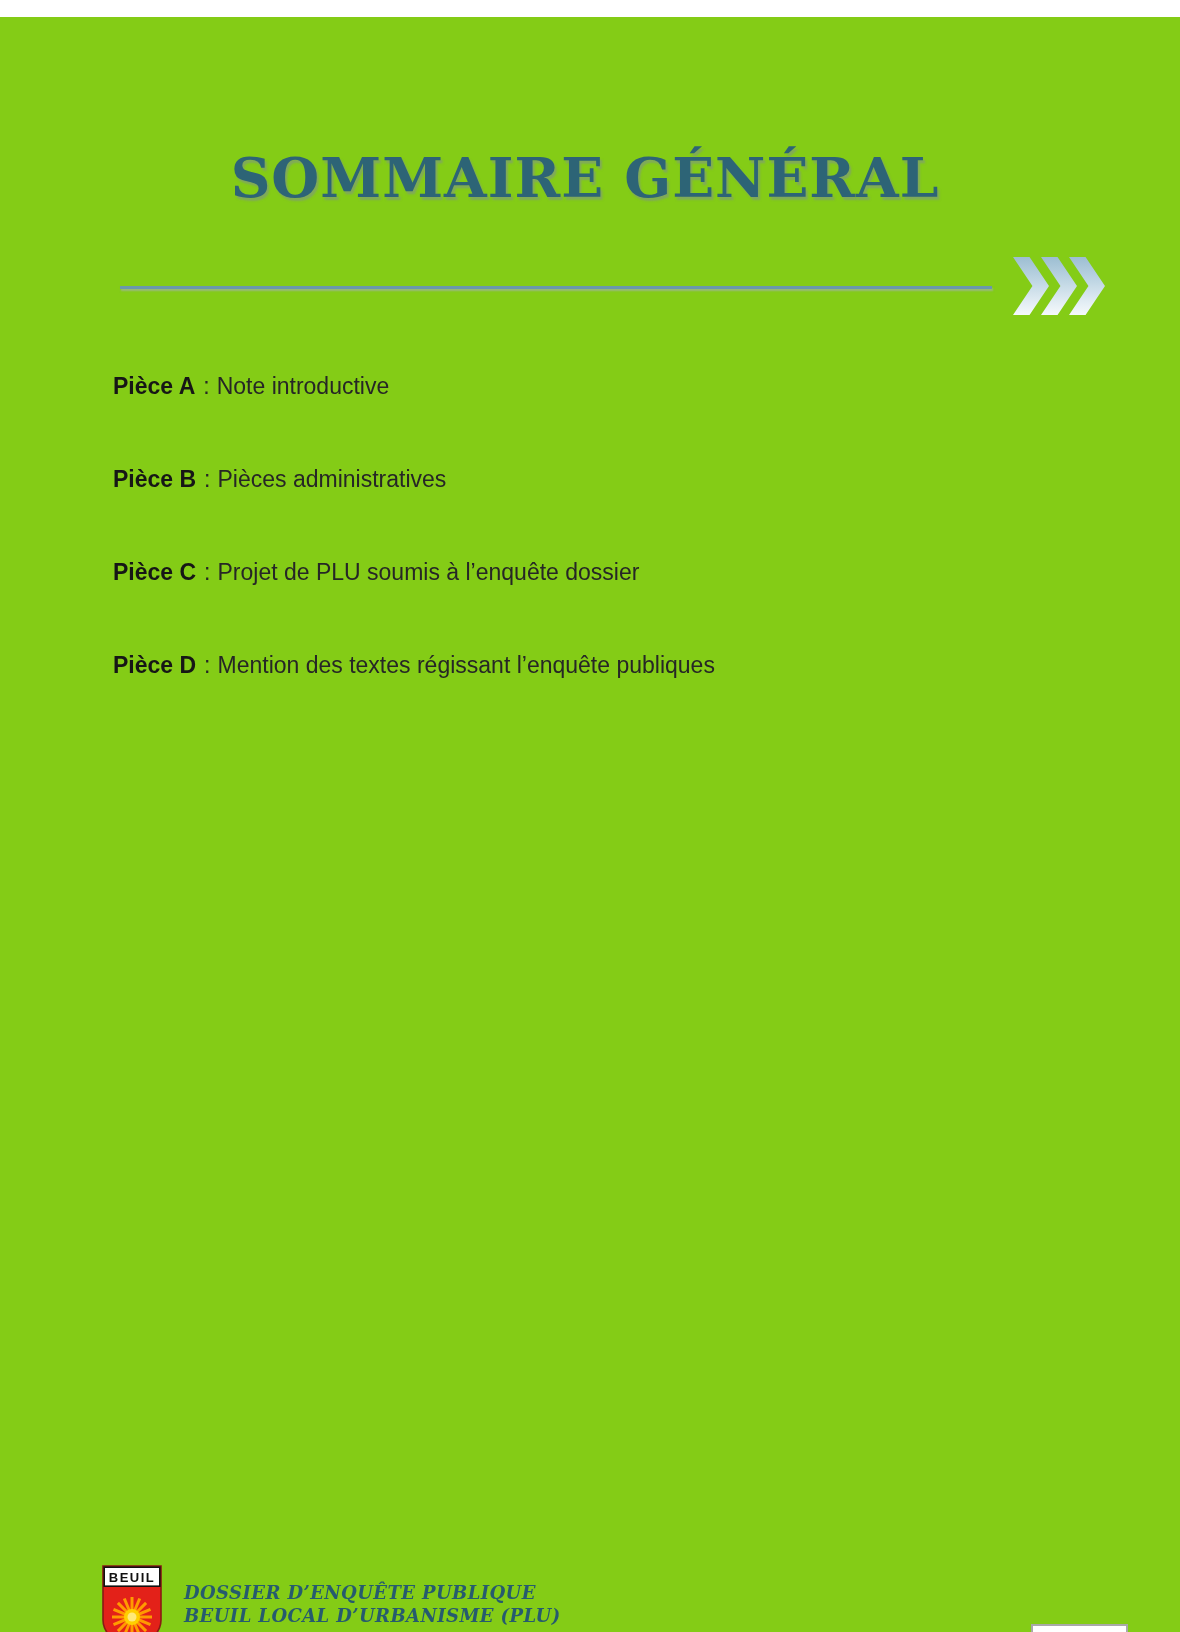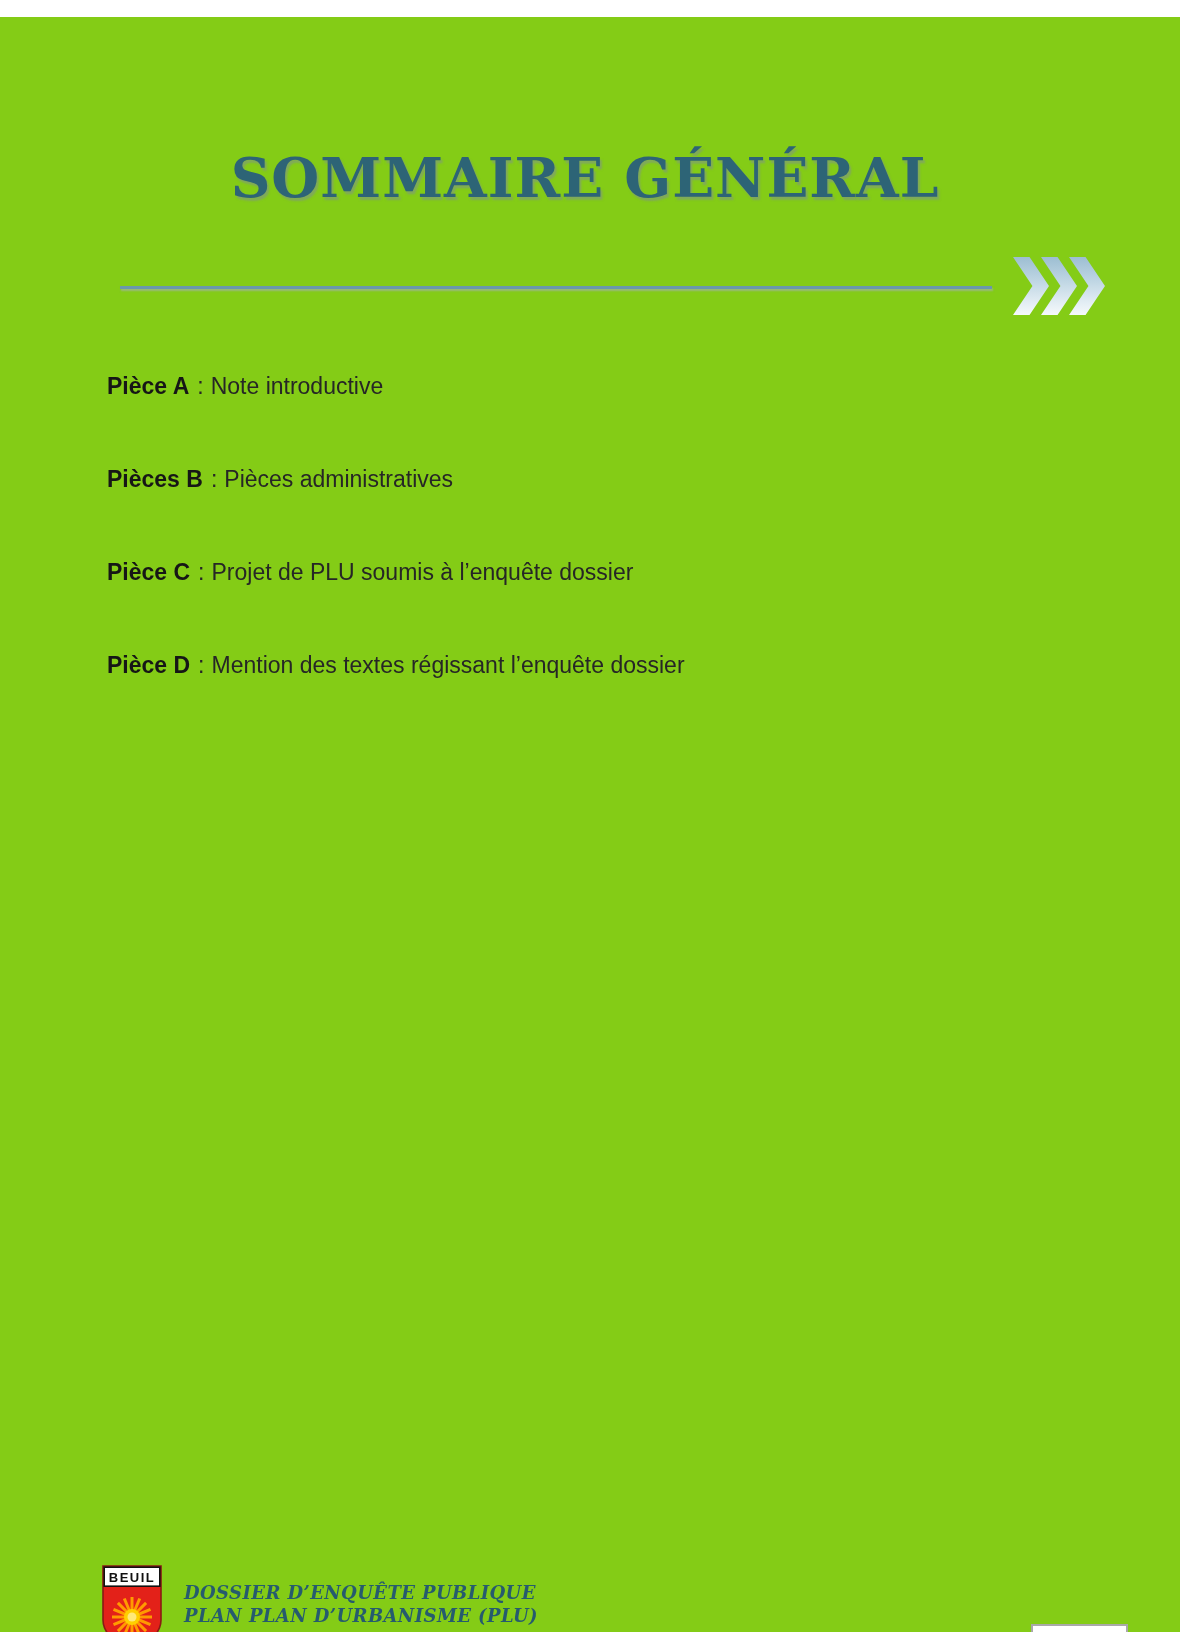--- a/index.html
+++ b/index.html
@@ -65,21 +65,21 @@
     height: 58px;
     margin-right: -8px;
     clip-path: polygon(0 0, 46% 0, 100% 50%, 46% 100%, 0 100%, 54% 50%);
     background: linear-gradient(180deg, #9dbed2 0%, #bcd4e2 38%, #e4eef4 80%, #f5f9fb 100%);
     filter: drop-shadow(6px 7px 3px rgba(128, 128, 128, 0.55));
   }
 
   
   .toc {
     position: absolute;
-    left: 107px;
+    left: 113px;
     top: 352px;
     width: 965px;
   }
   .toc-item {
     font-size: 23px;
     line-height: 34px;
     color: #262626;
     margin-bottom: 59px;
   }
   .toc-label {
@@ -143,27 +143,27 @@
     <div class="chevron"></div>
     <div class="chevron"></div>
     <div class="chevron"></div>
   </div>
 
   <div class="toc">
     <div class="toc-item">
       <span class="toc-label">Pièce A</span><span class="toc-colon">:</span><span class="toc-desc">Note introductive</span>
     </div>
     <div class="toc-item">
-      <span class="toc-label">Pièces B</span><span class="toc-colon">:</span><span class="toc-desc">Pièces administratives</span>
+      <span class="toc-label">Pièce B</span><span class="toc-colon">:</span><span class="toc-desc">Pièces administratives</span>
     </div>
     <div class="toc-item">
       <span class="toc-label">Pièce C</span><span class="toc-colon">:</span><span class="toc-desc">Projet de PLU soumis à l’enquête dossier</span>
     </div>
     <div class="toc-item">
-      <span class="toc-label">Pièce D</span><span class="toc-colon">:</span><span class="toc-desc">Mention des textes régissant l’enquête dossier</span>
+      <span class="toc-label">Pièce D</span><span class="toc-colon">:</span><span class="toc-desc">Mention des textes régissant l’enquête publiques</span>
     </div>
   </div>
 
   <svg class="logo-shield" viewBox="0 0 62 88" xmlns="http://www.w3.org/2000/svg" aria-hidden="true">
     <path d="M2 2 H60 V56 Q60 74 31 86 Q2 74 2 56 Z" fill="#e32119" stroke="#8a1a14" stroke-width="1.6"></path>
     <rect x="3.2" y="3.2" width="55.6" height="19" fill="#ffffff" stroke="#111111" stroke-width="1.6"></rect>
     <text x="31" y="17.5" text-anchor="middle" font-family="Liberation Sans, sans-serif" font-size="13" font-weight="bold" letter-spacing="1.5" fill="#111111">BEUIL</text>
     <g stroke="#ff9b00" stroke-width="3">
       <line x1="31" y1="53" x2="51" y2="53"></line>
       <line x1="31" y1="53" x2="49.5" y2="60.7"></line>
@@ -181,20 +181,20 @@
       <line x1="31" y1="53" x2="38.7" y2="34.5"></line>
       <line x1="31" y1="53" x2="45.1" y2="38.9"></line>
       <line x1="31" y1="53" x2="49.5" y2="45.3"></line>
     </g>
     <circle cx="31" cy="53" r="8" fill="#ffcf00"></circle>
     <circle cx="31" cy="53" r="4.5" fill="#ffe97a"></circle>
   </svg>
 
   <div class="footer-text">
     <div>DOSSIER D’ENQUÊTE PUBLIQUE</div>
-    <div>PLAN PLAN D’URBANISME (PLU)</div>
+    <div>BEUIL LOCAL D’URBANISME (PLU)</div>
   </div>
 
   <div class="page-number-box">
     <div class="page-number">2</div>
   </div>
 
 </div>
 
 </body></html>

